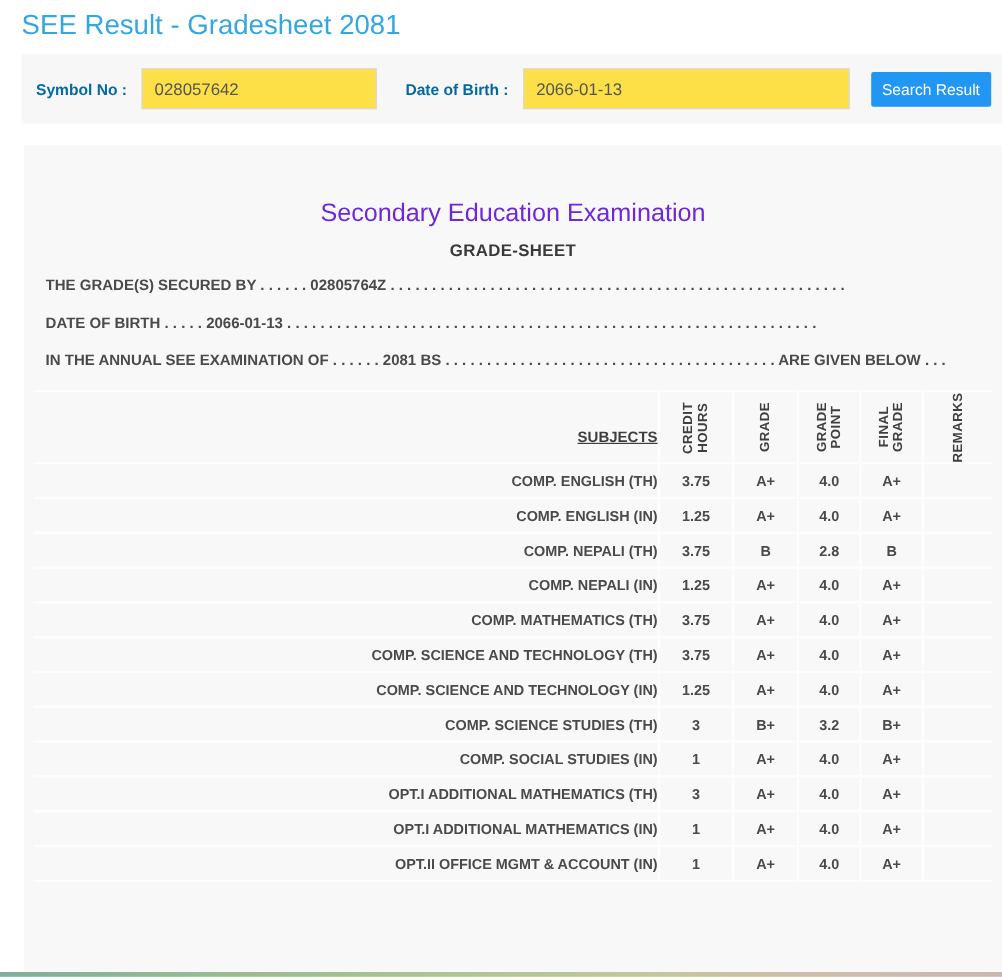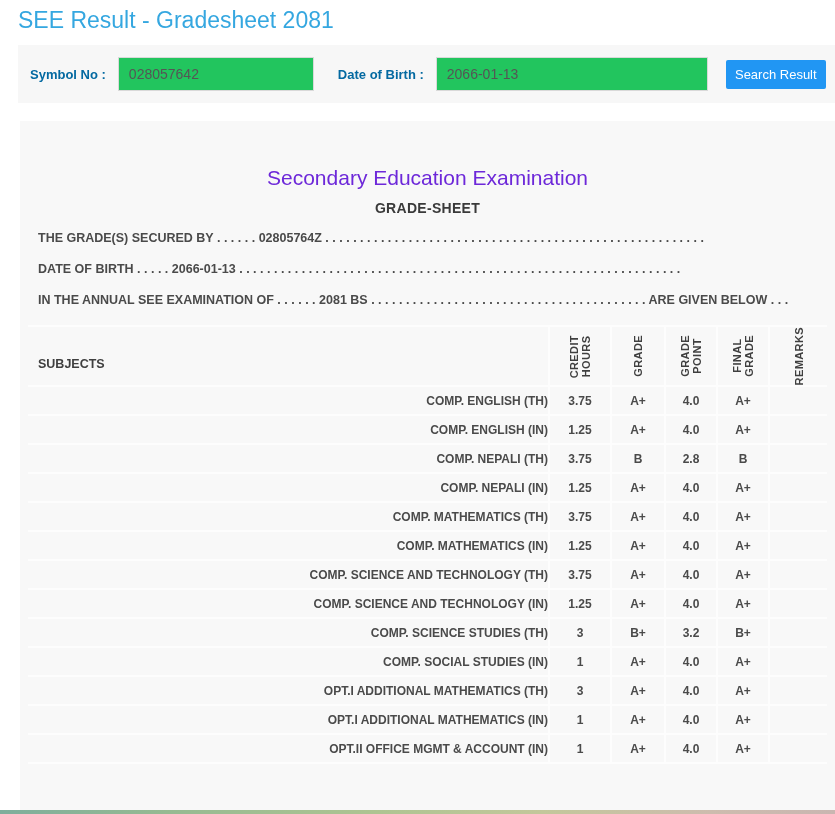--- a/index.html
+++ b/index.html
@@ -3,21 +3,21 @@
 <meta charset="utf-8">
 <style>
   * { margin: 0; padding: 0; box-sizing: border-box; }
   html, body { width: 835px; height: 814px; background: #ffffff; overflow: hidden;
     font-family: "Liberation Sans", sans-serif; }
   .page-title { margin: 7px 0 0 18px; font-size: 23px; font-weight: 400; color: #35a7e0; }
 
   .search-bar { margin: 11px 0 0 18px; width: 817px; height: 58px; background: #f7f7f7;
     display: flex; align-items: center; padding-left: 12px; }
   .search-bar label { font-size: 13px; font-weight: bold; color: #0369a1; white-space: nowrap; }
-  .search-bar input { height: 34px; border: 1px solid #d9d9d9; background: #22c55e;
+  .search-bar input { height: 34px; border: 1px solid #d9d9d9; background: #fde047;
     font-size: 14px; color: #555; padding: 0 10px; font-family: "Liberation Sans", sans-serif; }
   .symbol-input { margin-left: 12px; width: 196px; }
   .dob-label { margin-left: 24px; }
   .dob-input { margin-left: 12px; width: 272px; }
   .search-btn { margin-left: 18px; width: 100px; height: 29px; background: #2196f3;
     border: none; border-radius: 2px; color: #fff; font-size: 13px; cursor: pointer;
     font-family: "Liberation Sans", sans-serif; }
 
   .panel { position: relative; margin: 18px 0 0 20px; width: 815px; height: 692px;
     background: #f8f8f8; padding: 0 8px; }
@@ -25,22 +25,22 @@
     font-weight: 400; }
   .grade-sheet { margin-top: 10px; text-align: center; font-size: 14px; font-weight: bold;
     color: #3a3a3a; letter-spacing: 0.3px; }
 
   .info-lines { margin-top: 5px; padding-left: 10px; }
   .info-line { margin-top: 13px; height: 18px; line-height: 18px; font-size: 12.5px;
     font-weight: bold; color: #4a4a4a; white-space: nowrap; overflow: hidden; }
 
   table.gradesheet { margin-top: 16px; width: 100%; border-collapse: collapse; }
   table.gradesheet thead tr { border-top: 2px solid #fdfdfd; border-bottom: 2px solid #fdfdfd; }
-  th.subjects-h { text-align: left; padding: 0 0 14px 10px; vertical-align: bottom;
-    font-size: 12.5px; font-weight: bold; color: #3f3f3f; }
+  th.subjects-h { text-align: right; padding: 0 0 14px 10px; vertical-align: bottom;
+    font-size: 12.5px; font-weight: bold; color: #3f3f3f; text-decoration: underline; }
   th.vcol { vertical-align: middle; height: 52px; }
   .vhead { margin: 0 auto; writing-mode: vertical-rl; transform: rotate(180deg);
     font-size: 11px; line-height: 12px; font-weight: bold; color: #3f3f3f;
     white-space: pre-line; letter-spacing: 0.4px; }
   .c-credit { width: 62px; } .c-grade { width: 54px; } .c-point { width: 52px; }
   .c-final { width: 52px; } .c-remarks { width: 58px; }
   th.vcol, tbody td.val { border-left: 2px solid #fdfdfd; }
   tbody tr { border-top: 2px solid #fdfdfd; }
   tbody tr:last-child { border-bottom: 2px solid #fdfdfd; }
   tbody td { height: 29px; font-size: 12px; font-weight: bold; color: #4a4a4a; }
@@ -133,28 +133,20 @@
         </tr>
         <tr>
           <td class="subj">COMP. MATHEMATICS (TH)</td>
           <td class="val c-credit">3.75</td>
           <td class="val c-grade">A+</td>
           <td class="val c-point">4.0</td>
           <td class="val c-final">A+</td>
           <td class="val c-remarks"></td>
         </tr>
         <tr>
-          <td class="subj">COMP. MATHEMATICS (IN)</td>
-          <td class="val c-credit">1.25</td>
-          <td class="val c-grade">A+</td>
-          <td class="val c-point">4.0</td>
-          <td class="val c-final">A+</td>
-          <td class="val c-remarks"></td>
-        </tr>
-        <tr>
           <td class="subj">COMP. SCIENCE AND TECHNOLOGY (TH)</td>
           <td class="val c-credit">3.75</td>
           <td class="val c-grade">A+</td>
           <td class="val c-point">4.0</td>
           <td class="val c-final">A+</td>
           <td class="val c-remarks"></td>
         </tr>
         <tr>
           <td class="subj">COMP. SCIENCE AND TECHNOLOGY (IN)</td>
           <td class="val c-credit">1.25</td>

